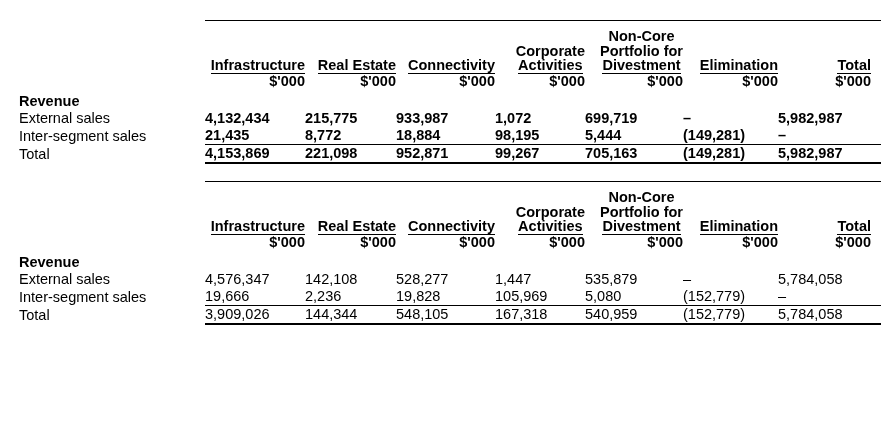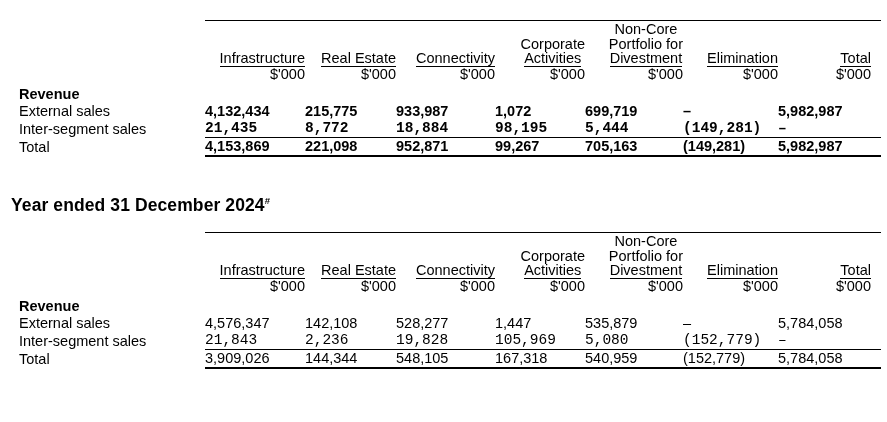--- a/index.html
+++ b/index.html
@@ -31,36 +31,36 @@
   }
   table.seg.tbl-1 { margin-top: 20px; }
   table.seg.tbl-2 { margin-top: 17px; }
 
   th, td { padding: 0; vertical-align: bottom; font-weight: normal; }
 
   th.colh {
     border-top: 1.5px solid #000;
     text-align: right;
     line-height: 14.5px;
-    padding-top: 1px;
-    font-weight: normal;
+    padding-top: 8px;
+    font-weight: bold;
   }
   th.labelh { border: none; }
 
   .hblock { display: inline-block; text-align: center; }
   .uline { display: inline-block; border-bottom: 1.4px solid #000; }
   .unit { line-height: 14.5px; }
   th.colh.hpad .hblock, th.colh.hpad .unit { margin-right: 10px; }
 
   tr.spacer td { height: 5px; line-height: 5px; font-size: 1px; }
   tr.datarow td { line-height: 17px; }
   td.rowlabel { text-align: left; padding-left: 19px; white-space: nowrap; margin-left: 6px; }
   td.num { text-align: left; white-space: nowrap; }
   tr.group td { font-weight: 700; }
-  tr.rule td.num { border-bottom: 1.5px solid #000; font-family: Liberation Mono, monospace; }
+  tr.rule td.num { border-bottom: 1.5px solid #000; }
   tr.grand td.num { border-bottom: 2.5px solid #000; }
   table.vals-bold td.num { font-weight: 700; }
 </style>
 </head>
 <body>
 
 <div>
 
 
   <table class="seg tbl-1 vals-bold">
@@ -145,21 +145,20 @@
       <td class="num">221,098</td>
       <td class="num">952,871</td>
       <td class="num">99,267</td>
       <td class="num">705,163</td>
       <td class="num">(149,281)</td>
       <td class="num">5,982,987</td>
     </tr>
   </tbody>
     </table>
 
-  <h1 class="title title-2"><span>Year ended 31 December 2024</span><sup>#</sup></h1>
 
   <table class="seg tbl-2">
     <colgroup>
       <col style="width:205px">
         <col style="width:100px">
         <col style="width:91px">
         <col style="width:99px">
       <col style="width:90px">
         <col style="width:98px">
         <col style="width:95px">
@@ -215,21 +214,21 @@
       <td class="num">4,576,347</td>
       <td class="num">142,108</td>
       <td class="num">528,277</td>
       <td class="num">1,447</td>
       <td class="num">535,879</td>
       <td class="num">–</td>
       <td class="num">5,784,058</td>
     </tr>
     <tr class="datarow rule">
       <td class="rowlabel">Inter-segment sales</td>
-      <td class="num">21,843</td>
+      <td class="num">19,666</td>
       <td class="num">2,236</td>
       <td class="num">19,828</td>
       <td class="num">105,969</td>
       <td class="num">5,080</td>
       <td class="num">(152,779)</td>
       <td class="num">–</td>
     </tr>
     <tr class="datarow grand">
       <td class="rowlabel">Total</td>
       <td class="num">3,909,026</td>

